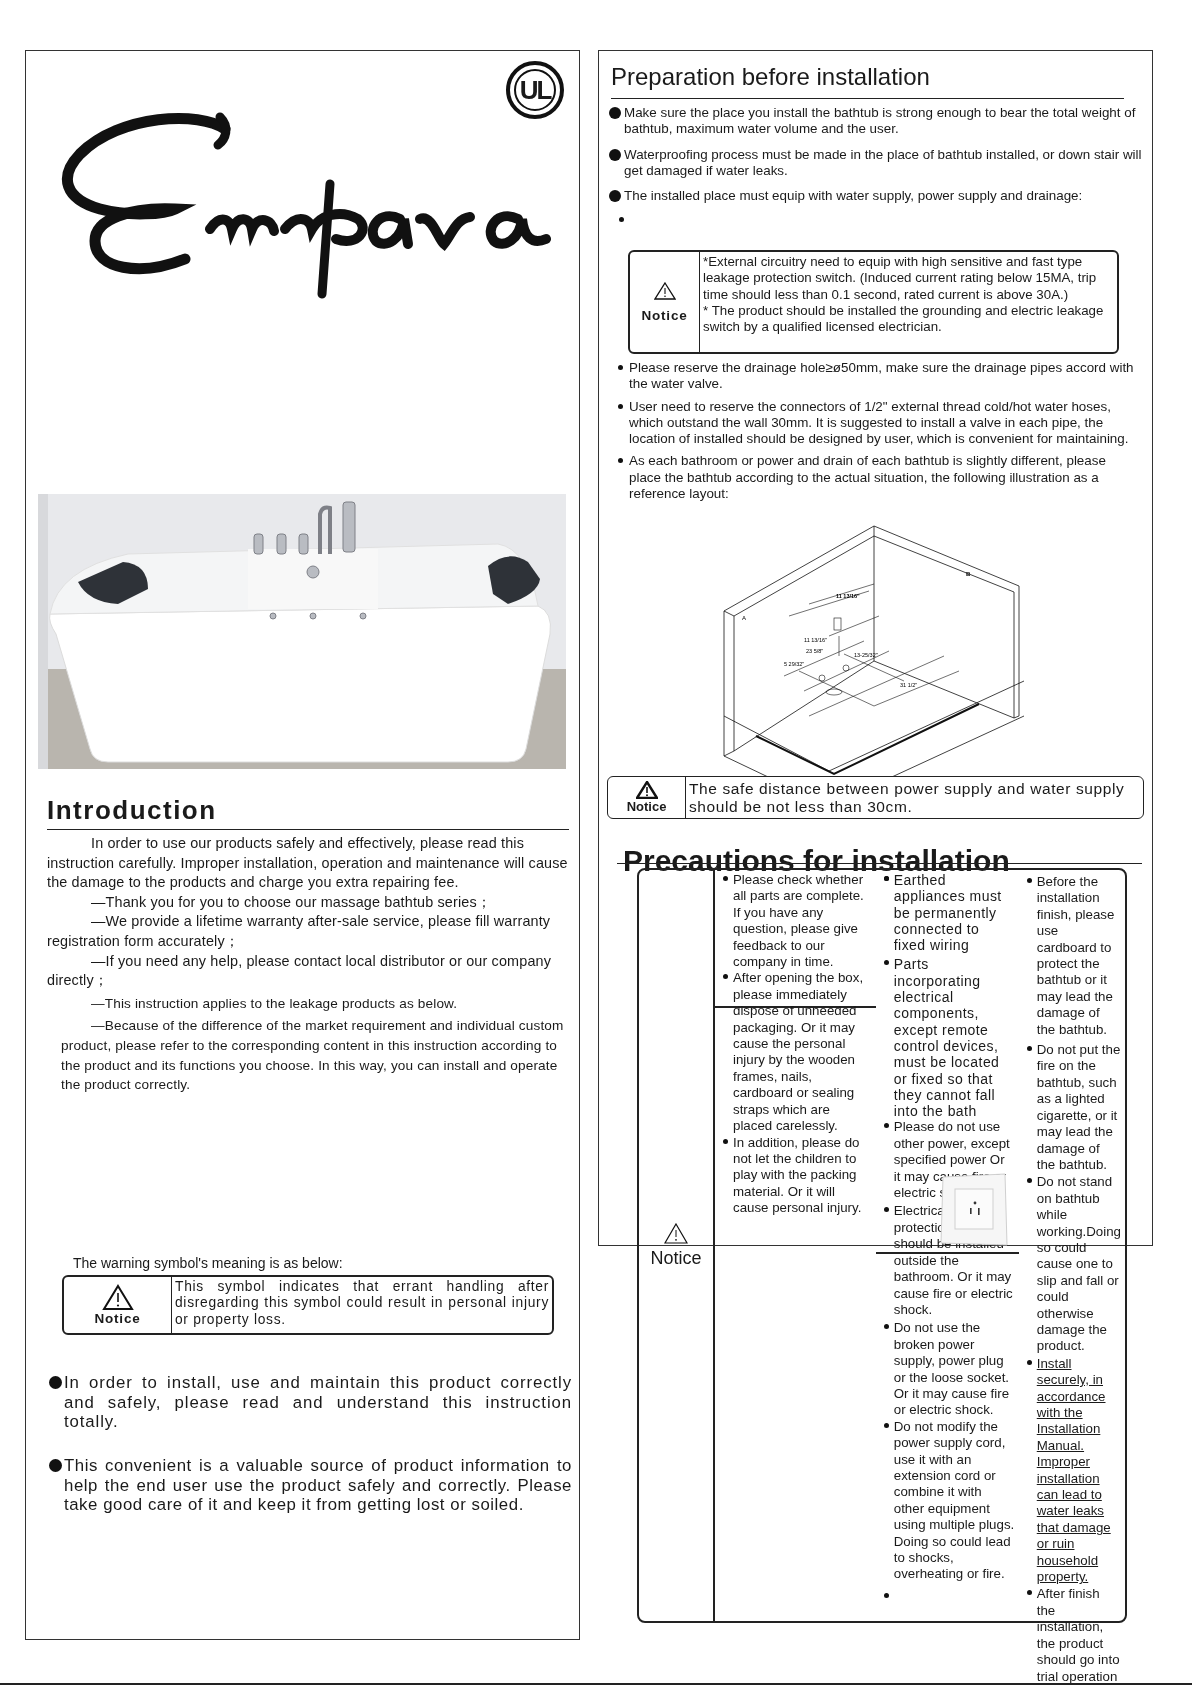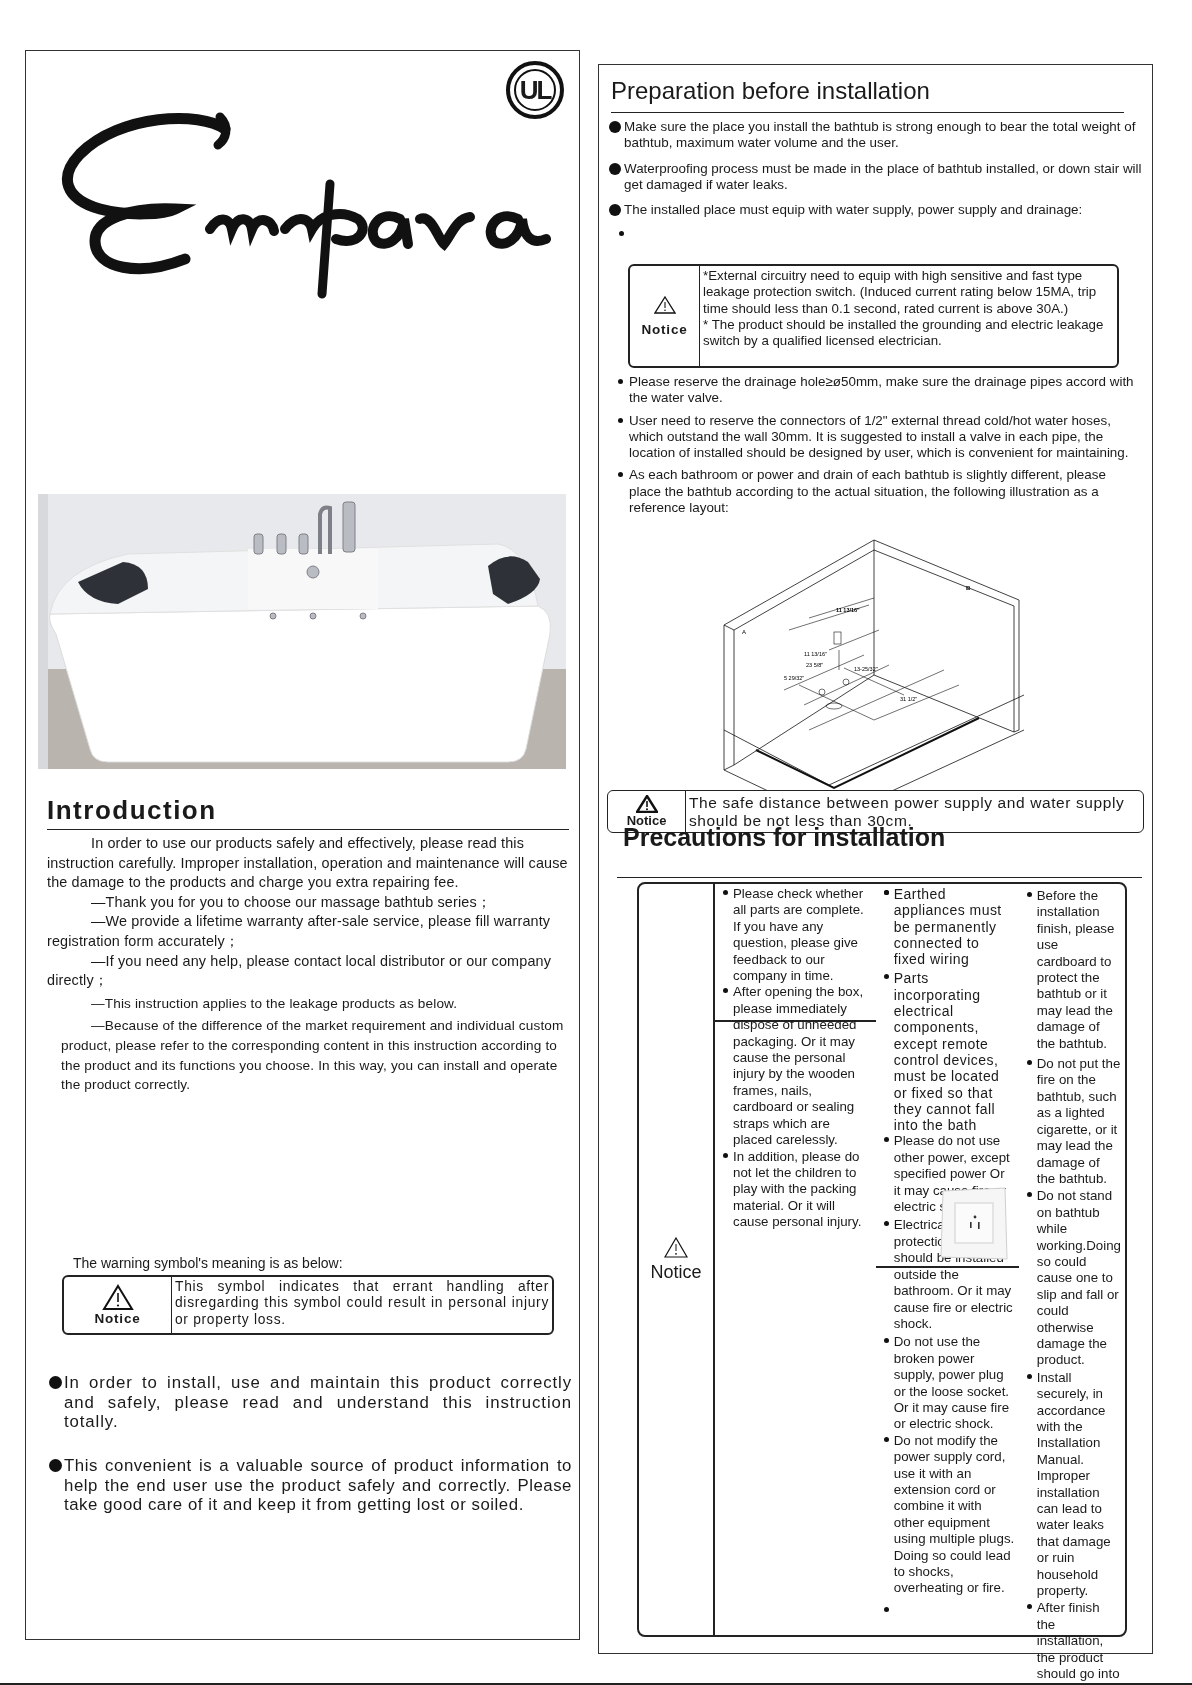--- a/index.html
+++ b/index.html
@@ -1,21 +1,21 @@
 <!DOCTYPE html>
 <html><head>
 <meta charset="utf-8">
 <style>
   * { box-sizing: border-box; margin: 0; padding: 0; }
   html, body { width: 1192px; height: 1685px; background: #ffffff; overflow: hidden; }
   body { position: relative; font-family: "Liberation Sans", sans-serif; color: #1a1a1a; }
 
   .panel { position: absolute; border: 1px solid #333; background: #fff; }
   #left-panel { left: 25px; top: 50px; width: 555px; height: 1590px; }
-  #right-panel { left: 598px; top: 50px; width: 555px; height: 1590px; margin-top: 14px; }
+  #right-panel { left: 598px; top: 50px; width: 555px; height: 1196px; }
   .bottom-rule { position: absolute; left: 0; top: 1683px; width: 1192px; height: 2px; background: #222; }
 
   
   .logo { position: absolute; left: 14px; top: 28px; width: 520px; height: 220px; }
   .ul-mark { position: absolute; left: 480px; top: 10px; width: 58px; height: 58px; border: 4px solid #111; border-radius: 50%; display: flex; align-items: center; justify-content: center; font-family: "Liberation Sans", sans-serif; font-weight: bold; font-size: 26px; letter-spacing: -2px; }
   .ul-mark::before { content: ""; position: absolute; inset: 4px; border: 2px solid #111; border-radius: 50%; }
 
   .tub-photo { position: absolute; left: 12px; top: 443px; width: 528px; height: 275px; overflow: hidden; background: #e9eaec; }
 
   h2.section-title { position: absolute; font-family: "Liberation Sans", sans-serif; }
@@ -42,21 +42,21 @@
   .prep-rule { position: absolute; left: 12px; top: 47px; width: 513px; height: 1px; background: #222; }
   .prep-bullets { position: absolute; left: 10px; top: 54px; width: 535px; font-size: 13.4px; line-height: 16.3px; }
   .prep-bullets .item { position: relative; padding-left: 15px; margin-bottom: 9px; }
   .prep-bullets .item .dot { position: absolute; left: 0; top: 2px; width: 12px; height: 12px; border-radius: 50%; background: #111; }
   .small-bullets { position: absolute; left: 18px; width: 520px; font-size: 13.4px; line-height: 16.3px; }
   .small-bullets .item { position: relative; padding-left: 12px; margin-bottom: 6px; }
   .small-bullets .item .dot { position: absolute; left: 1px; top: 5px; width: 5px; height: 5px; border-radius: 50%; background: #111; }
 
   .diagram { position: absolute; left: 105px; top: 455px; width: 330px; height: 270px; }
 
-  .prec-title { left: 24px; top: 758px; font-size: 25px; font-weight: bold; }
+  .prec-title { left: 24px; top: 793px; font-size: 30px; font-weight: bold; }
   .prec-rule { position: absolute; left: 18px; top: 812px; width: 525px; height: 1px; background: #222; }
 
   .prec-box { position: absolute; left: 38px; top: 817px; width: 490px; height: 755px; border: 2px solid #222; border-radius: 8px; display: flex; }
   .prec-left { width: 76px; border-right: 2px solid #222; display: flex; flex-direction: column; align-items: center; justify-content: center; }
   .prec-left .notice-label { font-weight: normal; font-size: 18px; letter-spacing: 0; margin-top: 4px; }
   .prec-right { flex: 1; display: flex; flex-direction: row; }
   .prec-group { border-bottom: 2px solid #222; padding: 2px 4px 0 6px; font-size: 13.3px; line-height: 16.4px; position: relative; }
   .prec-group:last-child { border-bottom: none; }
   .prec-group .item { position: relative; padding-left: 12px; margin-bottom: 0; }
   .prec-group .item .dot { position: absolute; left: 2px; top: 4px; width: 5px; height: 5px; border-radius: 50%; background: #111; }
@@ -276,20 +276,20 @@
           <rect x="16" y="16" width="38" height="40" fill="#fbfbfb" stroke="#cfcfcf"></rect>
           <circle cx="36" cy="30" r="1.4" fill="#333"></circle>
           <rect x="31" y="35" width="1.6" height="6" fill="#333"></rect>
           <rect x="39" y="35" width="1.6" height="7" fill="#333"></rect>
         </svg>
       </div>
       <div class="prec-group" style="flex:1; padding-top:4px;">
         <div class="item" style="margin-bottom:4px;"><span class="dot"></span><span>Before the installation finish, please use cardboard to protect the bathtub or it may lead the damage of the bathtub.</span></div>
         <div class="item" style="margin-bottom:1px;"><span class="dot"></span><span>Do not put the fire on the bathtub, such as a lighted cigarette, or it may lead the damage of the bathtub.</span></div>
         <div class="item" style="margin-bottom:1px;"><span class="dot"></span><span>Do not stand on bathtub while working.Doing so could cause one to slip and fall or could otherwise damage the product.</span></div>
-        <div class="item" style="margin-bottom:1px;"><span class="dot"></span><span>Install securely, in accordance with the Installation Manual. Improper installation can lead to water leaks that damage or ruin household property.</span></div>
+        <div class="item" style="margin-bottom:1px;text-decoration:underline;"><span class="dot"></span><span>Install securely, in accordance with the Installation Manual. Improper installation can lead to water leaks that damage or ruin household property.</span></div>
         <div class="item"><span class="dot"></span><span>After finish the installation, the product should go into trial operation fully to check the installation is proper or not.</span></div>
       </div>
     </div>
   </div>
 </div>
 
 <div class="bottom-rule"></div>
 
 </body></html>

